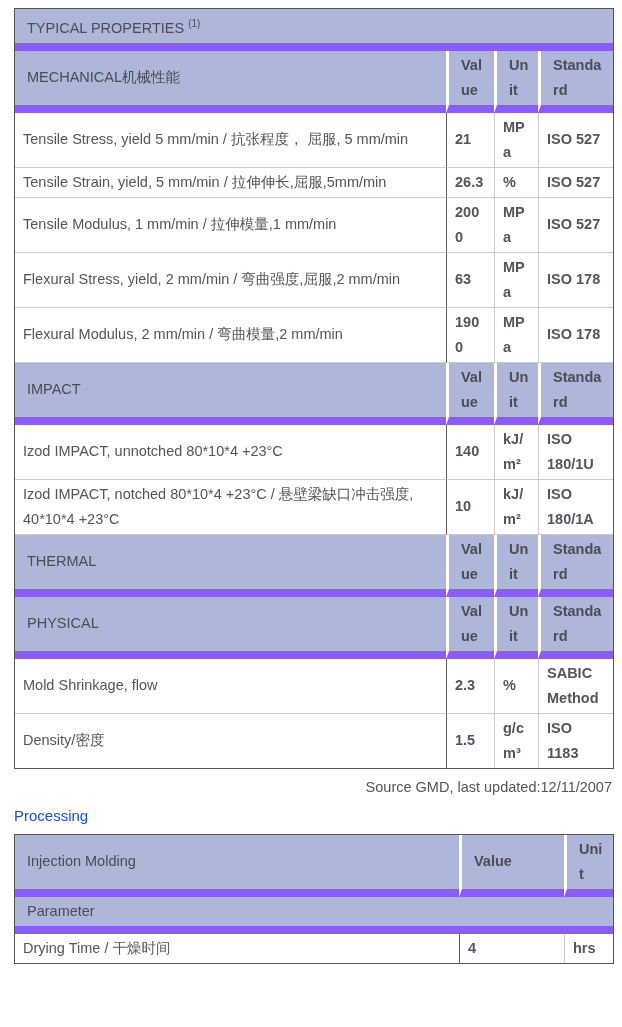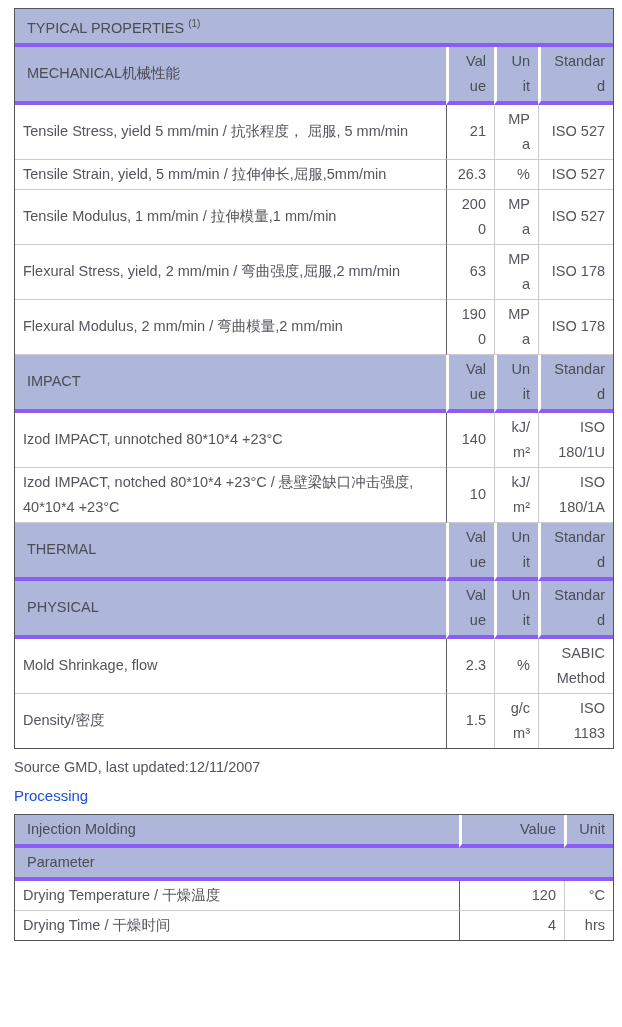--- a/index.html
+++ b/index.html
@@ -27,38 +27,38 @@
     font-size: 14.5px;
     line-height: 25px;
     padding: 2px 8px;
     color: #54555d;
     overflow-wrap: anywhere;
   }
   tr.band td {
     background: #aeb7d9;
     color: #4b4c55;
     height: 29px;
-    border-bottom: 4px solid #8b5cf6;
+    border-bottom: 8px solid #8b5cf6;
     padding-left: 12px;
   }
   tr.band td + td { border-left: 3px solid #ffffff; }
   tr.title-row td { height: 31px; }
   .title-cell sup { font-size: 10px; }
   tr.row td { border-top: 1px solid #cbccd0; }
   tr.band + tr.row td { border-top: none; }
   tbody tr.row:last-child td { border-bottom: 1px solid #cbccd0; }
   tbody:last-child tr.row:last-child td { border-bottom: none; }
   tr.row td.c-val { border-left: 1px solid #5d5e64; }
   tr.row td.c-unit, tr.row td.c-std { border-left: 1px solid #cbccd0; }
-  td.c-val, td.c-unit, td.c-std { text-align: right; padding: 2px 3px; }
+  td.c-val, td.c-unit, td.c-std { text-align: left; padding: 2px 3px; font-weight: bold; }
   tr.band td.c-prop, tr.band td.c-param, td.title-cell { text-align: left; }
   td.c-param { text-align: left; }
   .source-note {
     width: 598px;
-    text-align: left;
+    text-align: right;
     font-size: 14.5px;
     color: #54555d;
     margin: 10px 0 12px 0;
   }
   .processing-label {
     font-size: 15px;
     color: #1d4ed8;
     margin: 2px 0 10px 0;
   }
 </style>
@@ -187,25 +187,20 @@
     <tbody>
       <tr class="band">
         <td class="c-param">Injection Molding</td>
         <td class="c-val">Value</td>
         <td class="c-unit">Unit</td>
       </tr>
       <tr class="band">
         <td colspan="3" class="c-param">Parameter</td>
       </tr>
       <tr class="row">
-        <td class="c-param">Drying Temperature / 干燥温度</td>
-        <td class="c-val">120</td>
-        <td class="c-unit">°C</td>
-      </tr>
-      <tr class="row">
         <td class="c-param">Drying Time / 干燥时间</td>
         <td class="c-val">4</td>
         <td class="c-unit">hrs</td>
       </tr>
 
     </tbody>
   </table>
 
 </div>
 

